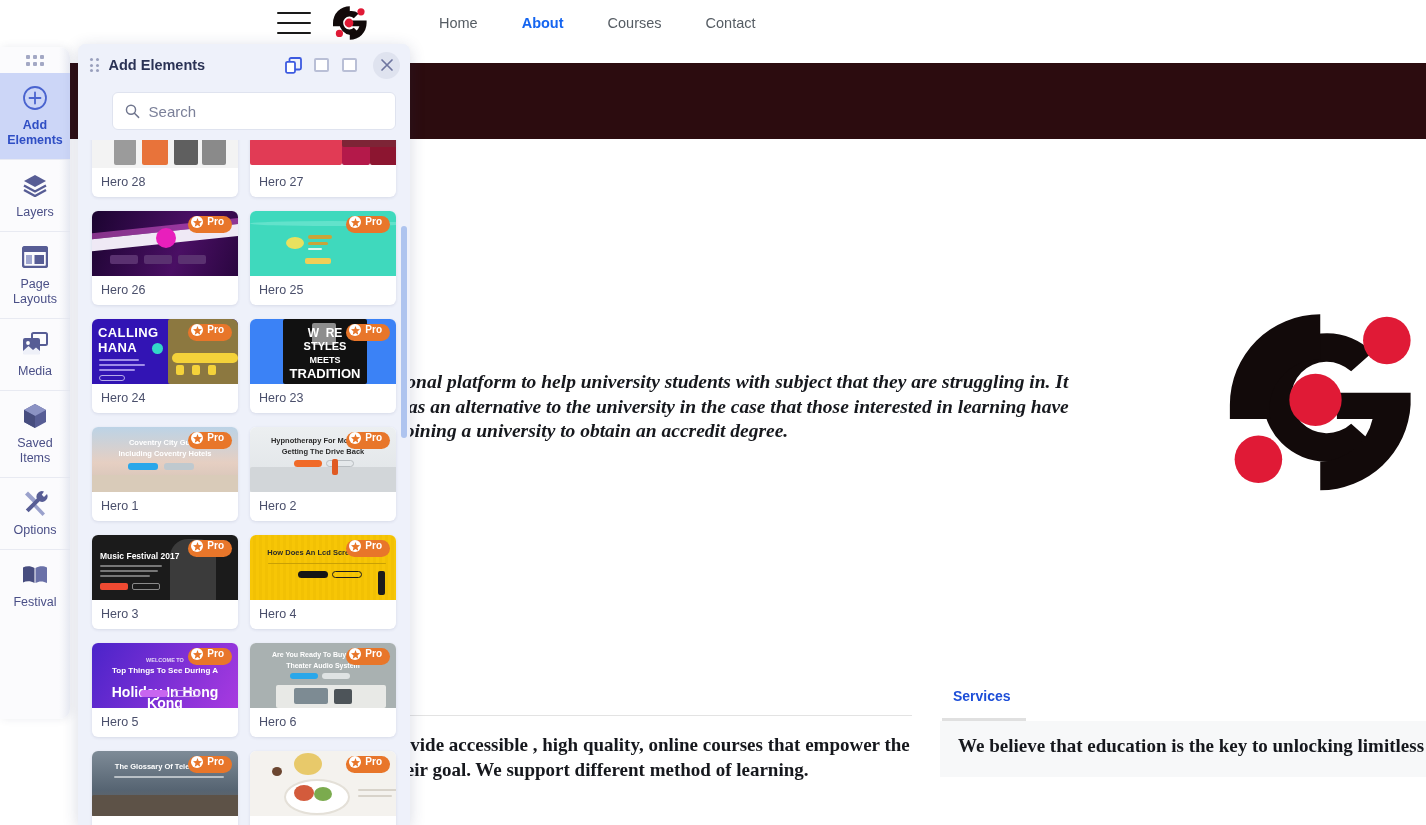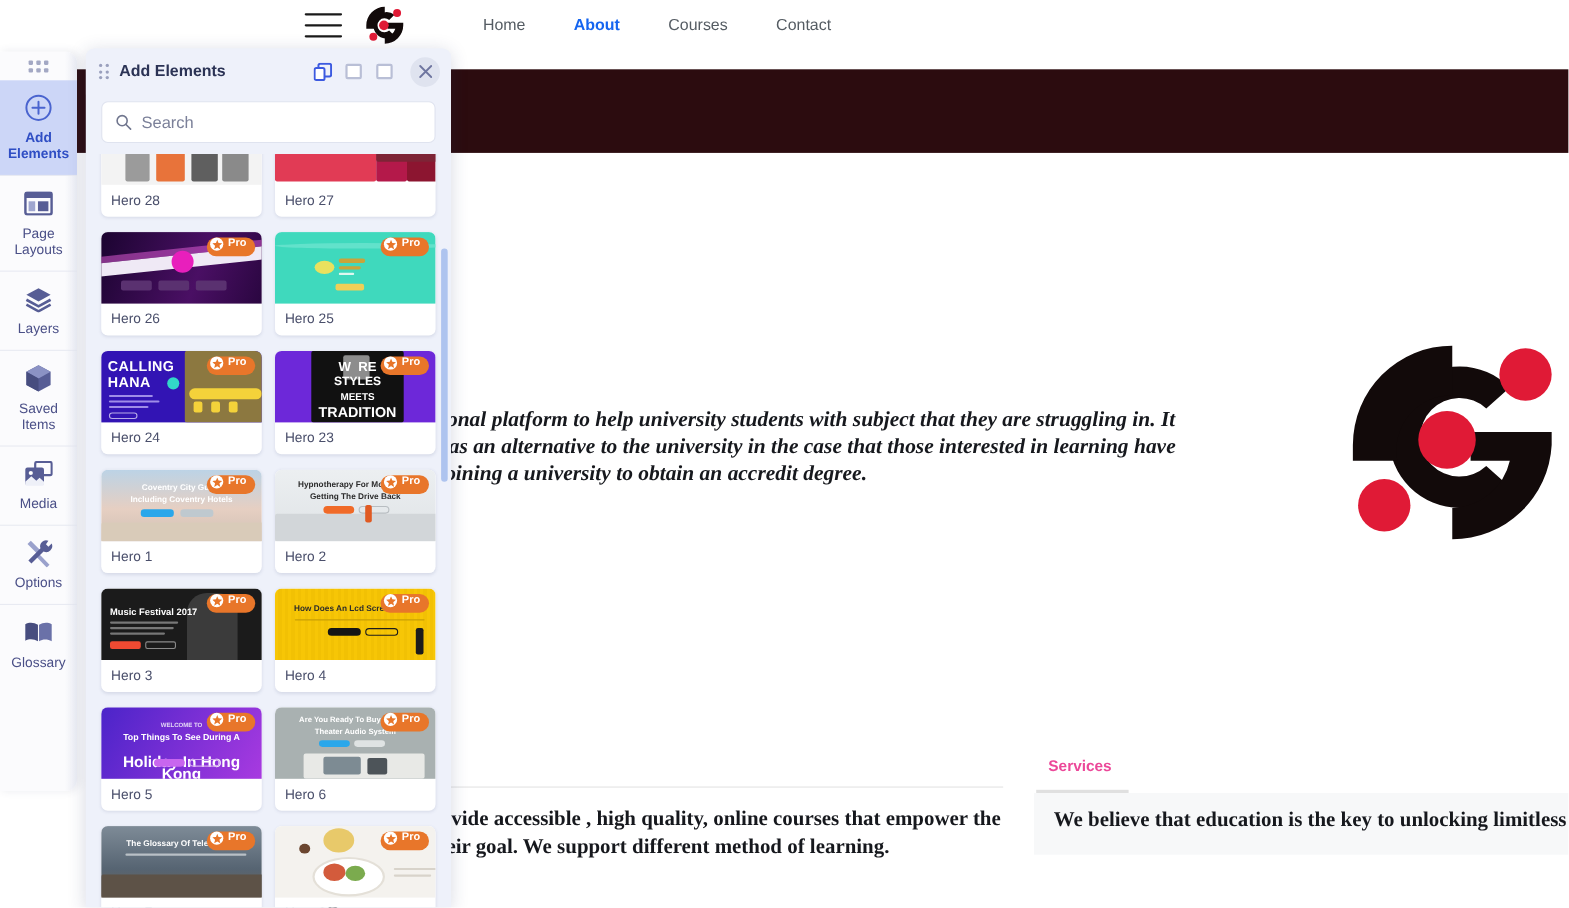--- a/index.html
+++ b/index.html
@@ -56,21 +56,21 @@
     border-top: 1px solid #e3e3e3; padding-top: 16px;
   }
   .site-col-left p {
     font-family: "Liberation Serif", serif;
     font-weight: bold; font-size: 19px; line-height: 25px; color: #16181d;
   }
   .site-col-left p.last { margin-top: 22px; }
 
   .services-block { position: absolute; top: 688px; left: 940px; width: 486px; }
   .services-tab {
-    font-size: 14px; font-weight: bold; color: #ec4899;
+    font-size: 14px; font-weight: bold; color: #1d4ed8;
     padding: 0 0 14px 13px;
   }
   .services-underline { height: 3px; width: 84px; background: #e0e0e0; margin-left: 2px; }
   .services-body {
     background: #f7f8f9; padding: 12px 0 18px 18px;
   }
   .services-body p {
     font-family: "Liberation Serif", serif;
     font-weight: bold; font-size: 19px; line-height: 25.5px; color: #16181d;
     white-space: nowrap;
@@ -118,21 +118,21 @@
   .grip2 span { width: 3px; height: 3px; background: #9aa0bd; border-radius: 50%; }
   .panel-title { font-size: 14.5px; font-weight: bold; color: #2b3355; flex: 1; }
   .hd-icon { width: 18px; height: 18px; display: flex; align-items: center; justify-content: center; cursor: pointer; }
   .sq { width: 15px; height: 14px; border: 2px solid #b9bfd6; border-radius: 2px; background: #fff; }
   .sq.filled { border-color: #b9bfd6; }
   .close-btn {
     width: 27px; height: 27px; border-radius: 50%; background: #dfe3ef;
     display: flex; align-items: center; justify-content: center; margin-left: 5px; cursor: pointer;
   }
 
-  .search-wrap { padding: 6px 14px 14px; }
+  .search-wrap { padding: 6px 14px 14px; margin-left: 20px; }
   .search-box {
     height: 38px; background: #fff; border: 1px solid #dfe3ef; border-radius: 6px;
     display: flex; align-items: center; gap: 9px; padding: 0 12px;
   }
   .search-box input {
     border: 0; outline: 0; font-size: 15px; color: #6b7185; width: 100%;
     font-family: "Liberation Sans", sans-serif; background: transparent;
   }
   .search-box input::placeholder { color: #7b8099; }
 
@@ -251,83 +251,83 @@
         <svg width="26" height="26" viewBox="0 0 26 26">
             <circle cx="13" cy="13" r="11" fill="none" stroke="#4a64cf" stroke-width="1.8"></circle>
             <path d="M13 7.5v11M7.5 13h11" stroke="#4a64cf" stroke-width="1.8" stroke-linecap="round"></path>
           </svg>
       </div>
       <div class="rl">Add Elements</div>
     </div>
 
     <div class="rail-item">
       <div class="rail-icon">
+        <svg width="26" height="24" viewBox="0 0 26 24">
+            <path d="M13 2 24 8 13 14 2 8z" fill="#575d95"></path>
+            <path d="M2 12.5 13 18.5 24 12.5" fill="none" stroke="#575d95" stroke-width="2.4"></path>
+            <path d="M2 17 13 23 24 17" fill="none" stroke="#575d95" stroke-width="2.4"></path>
+          </svg>
+      </div>
+      <div class="rl">Layers</div>
+    </div>
+
+    <div class="rail-item">
+      <div class="rail-icon">
         <svg width="26" height="22" viewBox="0 0 26 22">
             <rect x="1" y="1" width="24" height="20" rx="2" fill="none" stroke="#575d95" stroke-width="2.4"></rect>
             <rect x="1" y="1" width="24" height="5" fill="#575d95"></rect>
             <rect x="4" y="9" width="6" height="9" fill="#9fa6cf"></rect>
             <rect x="12.5" y="9" width="9.5" height="9" fill="#575d95"></rect>
           </svg>
       </div>
       <div class="rl">Page Layouts</div>
-    </div>
-
-    <div class="rail-item">
-      <div class="rail-icon">
-        <svg width="26" height="24" viewBox="0 0 26 24">
-            <path d="M13 2 24 8 13 14 2 8z" fill="#575d95"></path>
-            <path d="M2 12.5 13 18.5 24 12.5" fill="none" stroke="#575d95" stroke-width="2.4"></path>
-            <path d="M2 17 13 23 24 17" fill="none" stroke="#575d95" stroke-width="2.4"></path>
-          </svg>
-      </div>
-      <div class="rl">Layers</div>
-    </div>
-
-    <div class="rail-item">
-      <div class="rail-icon">
-        <svg width="24" height="26" viewBox="0 0 24 26">
-            <path d="M12 1 23 7v12l-11 6L1 19V7z" fill="#575d95"></path>
-            <path d="M12 1 23 7l-11 6L1 7z" fill="#8b92c4"></path>
-            <path d="M12 13v12L1 19V7z" fill="#474d7f"></path>
-          </svg>
-      </div>
-      <div class="rl">Saved Items</div>
     </div>
 
     <div class="rail-item">
       <div class="rail-icon">
         <svg width="26" height="24" viewBox="0 0 26 24">
             <rect x="10" y="1" width="15" height="12" rx="1.5" fill="none" stroke="#575d95" stroke-width="2"></rect>
             <rect x="1" y="6" width="17" height="16" rx="2" fill="#575d95"></rect>
             <circle cx="6" cy="11" r="1.9" fill="#fff"></circle>
             <path d="M1 19l5.5-5 4.5 4 3-2.6 4 3.6v2.5a1 1 0 0 1-1 1H2a1 1 0 0 1-1-1z" fill="#eef0f8"></path>
           </svg>
       </div>
       <div class="rl">Media</div>
     </div>
 
     <div class="rail-item">
       <div class="rail-icon">
+        <svg width="24" height="26" viewBox="0 0 24 26">
+            <path d="M12 1 23 7v12l-11 6L1 19V7z" fill="#575d95"></path>
+            <path d="M12 1 23 7l-11 6L1 7z" fill="#8b92c4"></path>
+            <path d="M12 13v12L1 19V7z" fill="#474d7f"></path>
+          </svg>
+      </div>
+      <div class="rl">Saved Items</div>
+    </div>
+
+    <div class="rail-item">
+      <div class="rail-icon">
         <svg width="26" height="26" viewBox="0 0 26 26">
           <path d="M3 4.5 6 1.5l10 10-3 3z" fill="#9aa1cc"></path>
           <path d="M14 14 23 23.5 20.5 26 11.5 16.5z" fill="#9aa1cc"></path>
           <path d="M22 1.5a5.5 5.5 0 0 0-7.2 7l-11 11 2.8 2.8 11-11A5.5 5.5 0 0 0 25 4l-3 3-2.2-2.2z" fill="#575d95"></path>
         </svg>
       </div>
       <div class="rl">Options</div>
     </div>
 
     <div class="rail-item">
       <div class="rail-icon">
         <svg width="26" height="20" viewBox="0 0 26 20">
             <path d="M1 2.5C4.5.5 9 .8 12.5 3v15C9 15.8 4.5 15.5 1 17.5z" fill="#474d7f"></path>
             <path d="M25 2.5C21.5.5 17 .8 13.5 3v15c3.5-2.2 8-2 11.5 0z" fill="#6a71a8"></path>
           </svg>
       </div>
-      <div class="rl">Glossary</div>
+      <div class="rl">Festival</div>
     </div>
   </div>
 
   <div class="panel">
 
     <div class="panel-head">
       <div class="grip2">
         <span></span>
           <span></span>
           <span></span>
@@ -450,21 +450,21 @@
                     <path d="M5 0l1.3 3.2L10 3.6 7.2 6l.9 3.6L5 7.7 1.9 9.6 2.8 6 0 3.6l3.7-.4z" fill="#e8762a"></path>
                   </svg>
                 </span>
                 <span class="pl">Pro</span>
               </div>
           </div>
           <div class="card-label">Hero 24</div>
         </div>
 
         <div class="card">
-          <div class="thumb" style="background:#6d28d9">
+          <div class="thumb" style="background:#3b82f6">
             <div class="bar" style="left:33px;top:0;width:84px;height:65px;background:#111"></div>
             <div class="bar" style="left:62px;top:4px;width:24px;height:22px;background:#8d8d8d"></div>
             <div style="position:absolute;left:33px;top:8px;width:84px;text-align:center;color:#fff;font-size:12px;font-weight:bold;line-height:13px">W&nbsp;&nbsp;RE<br><span style="font-size:11px">STYLES</span><br><span style="font-size:9px">MEETS</span><br><span style="font-size:13px">TRADITION</span></div>
             <div class="pro">
                 <span class="star">
                   <svg width="9" height="9" viewBox="0 0 10 10">
                     <path d="M5 0l1.3 3.2L10 3.6 7.2 6l.9 3.6L5 7.7 1.9 9.6 2.8 6 0 3.6l3.7-.4z" fill="#e8762a"></path>
                   </svg>
                 </span>
                 <span class="pl">Pro</span>

